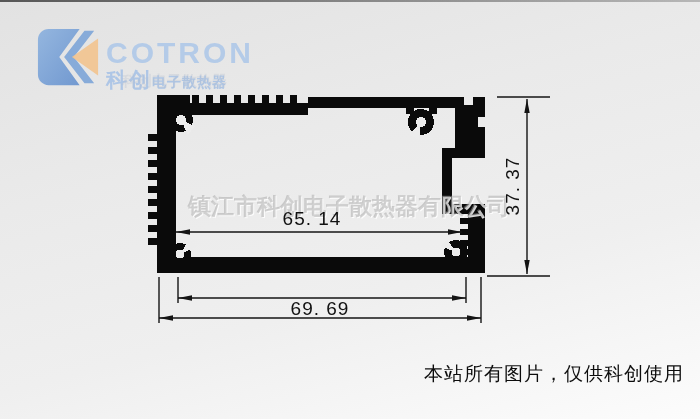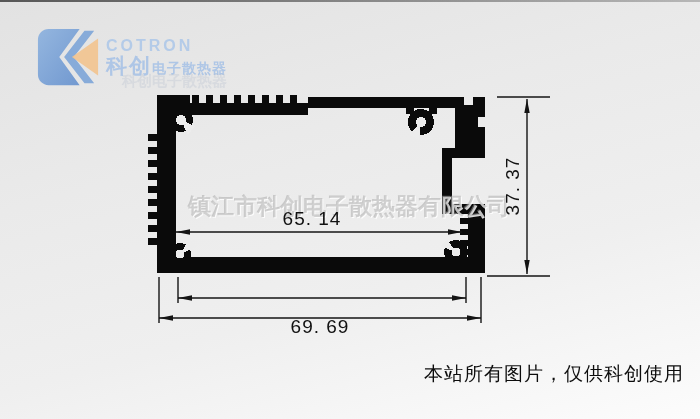--- a/index.html
+++ b/index.html
@@ -7,38 +7,38 @@
     position:relative;width:700px;height:419px;overflow:hidden;
     background:linear-gradient(165deg,#e2e2e2 0%,#eaeaea 35%,#efefef 65%,#fcfcfc 100%);
     font-family:"Liberation Sans","DejaVu Sans",sans-serif;
   }
   .top-edge{position:absolute;left:0;top:0;width:100%;height:2px;
     background:linear-gradient(90deg,rgba(40,40,40,.75),rgba(90,90,90,.35));}
   
   .logo{position:absolute;left:36px;top:24px;width:210px;height:70px;}
   .logo-mark{position:absolute;left:0;top:2px;width:64px;height:64px;}
   .logo-text{position:absolute;left:70px;top:14px;}
-  .brand{font-size:16px;font-weight:bold;letter-spacing:3px;color:#b4cbe8;line-height:1;}
+  .brand{font-size:30px;font-weight:bold;letter-spacing:3px;color:#b4cbe8;line-height:1;}
   .brand-cn{margin-top:1px;color:#aec6e6;line-height:1;white-space:nowrap;}
   .brand-cn .cn-big{font-size:21px;font-weight:bold;letter-spacing:2px;}
   .brand-cn .cn-small{font-size:14px;font-weight:bold;letter-spacing:1px;text-align:center;}
   
   .wm-center{position:absolute;left:188px;top:191px;width:320px;
     font-size:23px;font-weight:bold;color:rgba(160,160,160,0.48);
     text-shadow:1px 1px 0 rgba(255,255,255,0.85);white-space:nowrap;z-index:5;}
   .wm-faint{position:absolute;left:122px;top:72px;font-size:15px;font-weight:bold;
     color:rgba(178,188,204,0.30);white-space:nowrap;z-index:1;}
   
   .drawing{position:absolute;left:0;top:0;z-index:2;}
   
   .dim-label{position:absolute;font-size:19px;color:#111;text-align:center;
     width:120px;letter-spacing:1px;z-index:6;white-space:nowrap;}
   .dl-65{left:252px;top:208px;}
   .dl-61{left:260px;top:277px;}
-  .dl-69{left:260px;top:298px;margin-top:18px;}
+  .dl-69{left:260px;top:298px;}
   .dl-37{left:453px;top:175px;transform:rotate(-90deg);}
   
   .footer-note{position:absolute;left:424px;top:361px;font-size:19px;color:#0c0c0c;
     letter-spacing:1px;white-space:nowrap;z-index:6;}
 </style>
 </head>
 <body>
 
 <div class="canvas">
   <div class="top-edge"></div>

